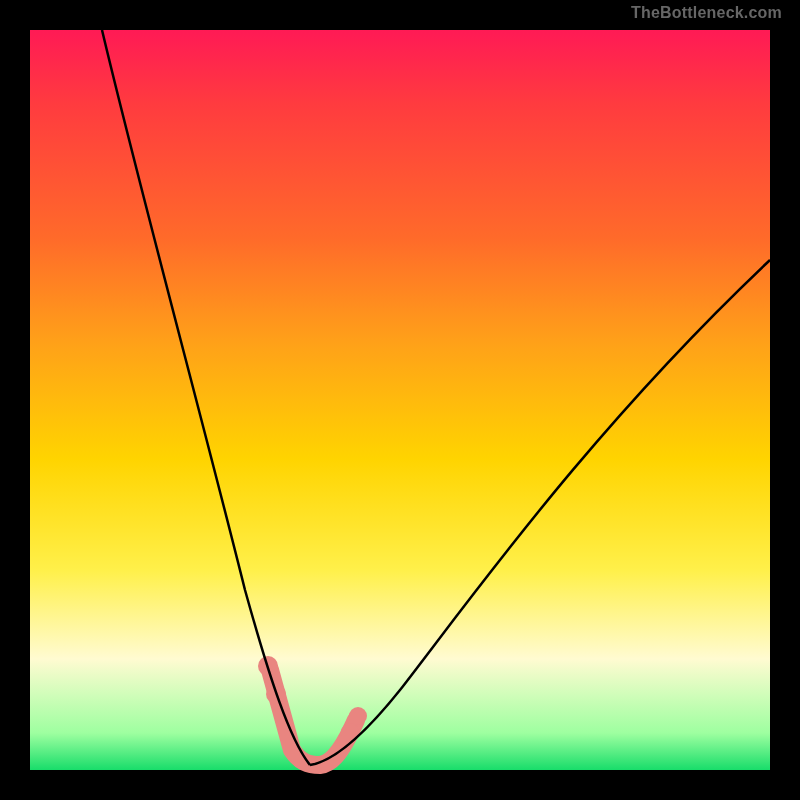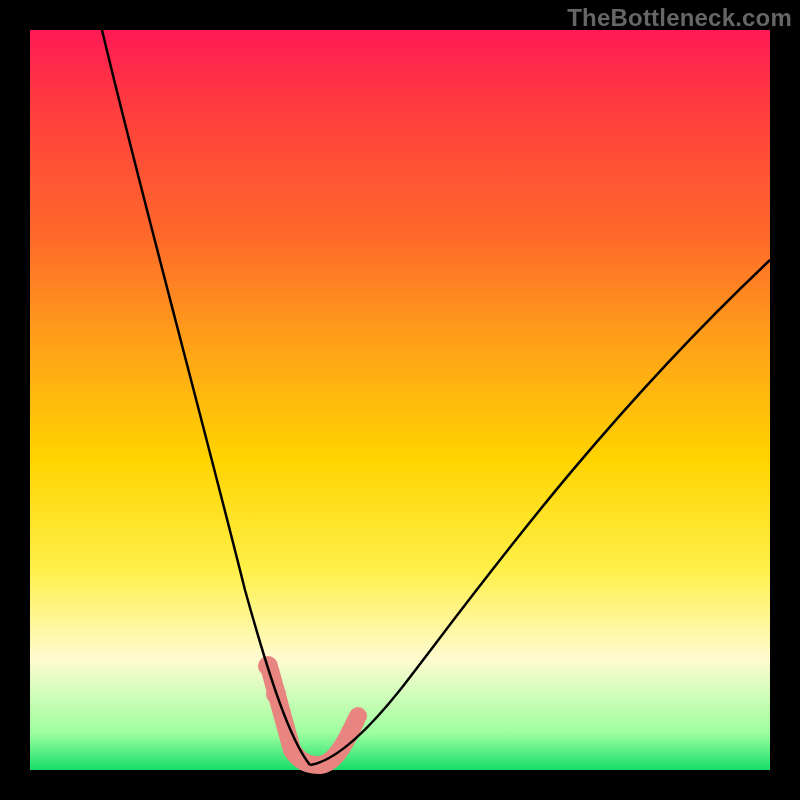--- a/index.html
+++ b/index.html
@@ -34,23 +34,23 @@
       #ffd400 58%,
       #fff04a 73%,
       #fffbd1 85%,
       #9effa0 95%,
       #18dd6a 100%
     );
   }
   .attribution {
     position: absolute;
     top: 4px;
-    right: 8px;
+    right: 18px;
     font-family: Arial, Helvetica, sans-serif;
-    font-size: 24px;
+    font-size: 16px;
     font-weight: 600;
     color: #666666;
     letter-spacing: 0.2px;
   }
   svg.curves {
     position: absolute;
     top: 30px;
     left: 30px;
     width: 740px;
     height: 740px;

